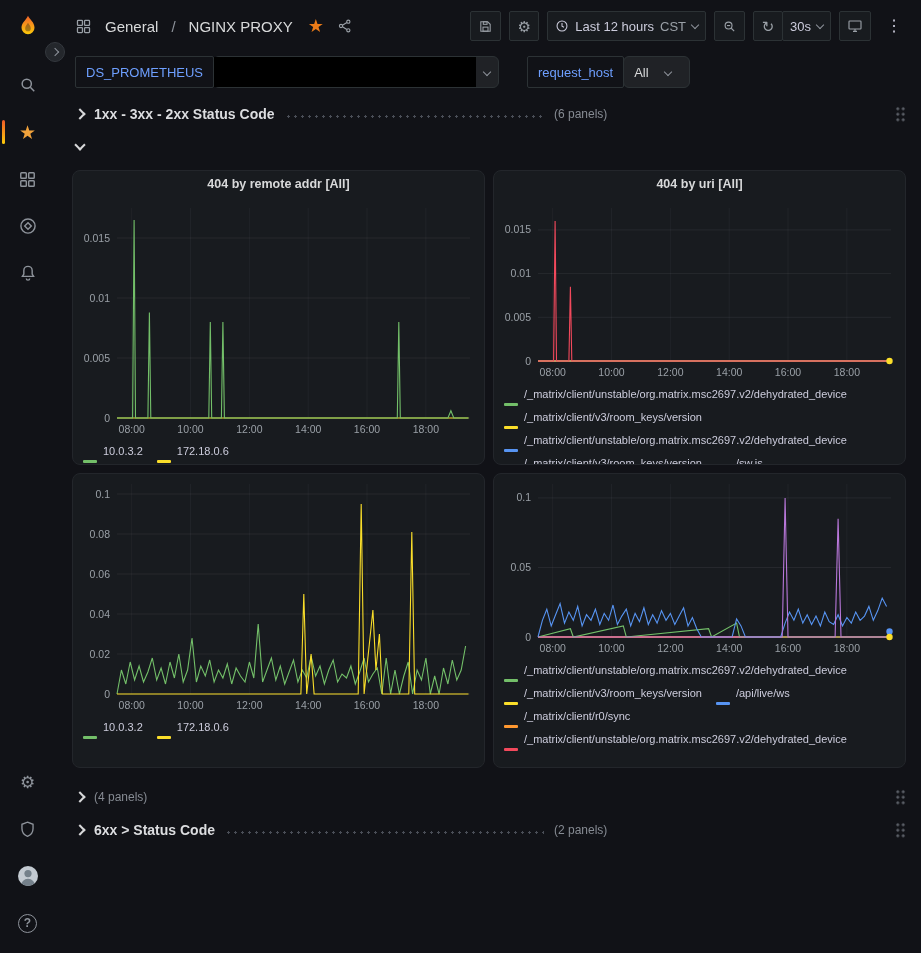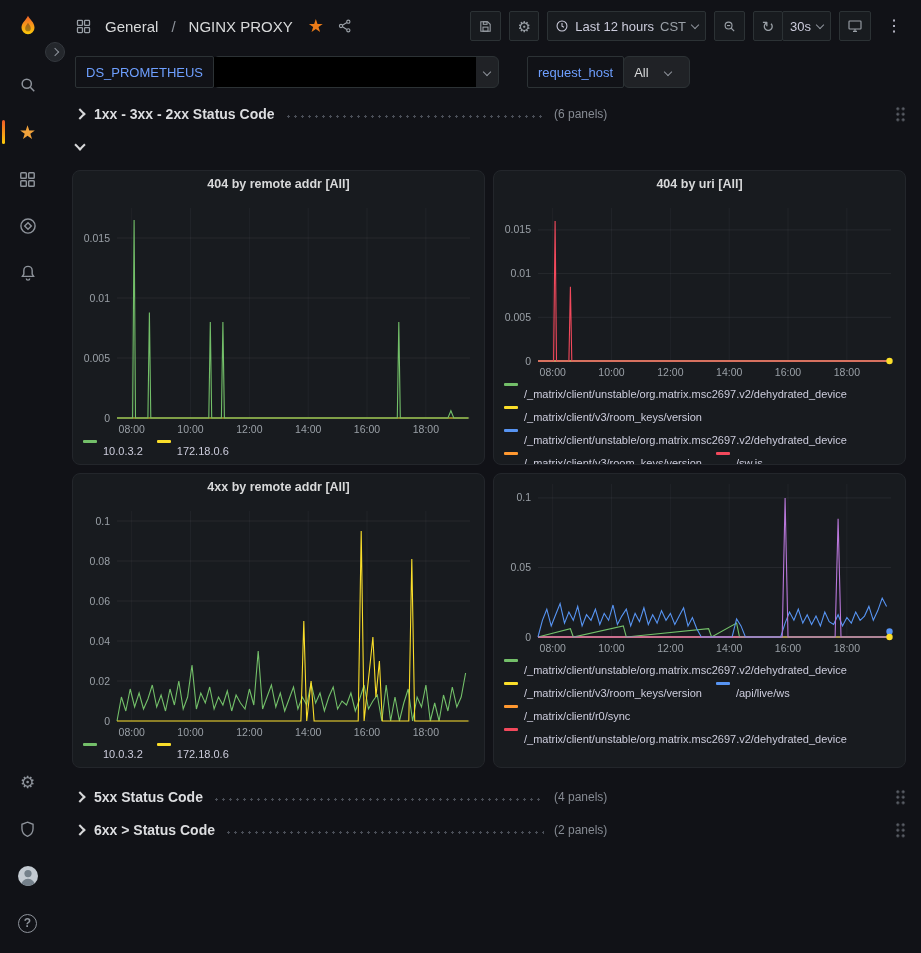--- a/index.html
+++ b/index.html
@@ -57,21 +57,21 @@
   .leader{flex:1;height:3px;margin:4px 10px 0;background-image:radial-gradient(circle,#4a4e57 1.1px,transparent 1.3px);background-size:7px 3px;background-repeat:repeat-x;background-position:left center}
   .panels-count{font-size:12px;color:#868b93;white-space:nowrap}
   .drag{margin-left:auto;width:11px;height:16px;background-image:radial-gradient(circle,#5a5e66 1.4px,transparent 1.5px);background-size:5.5px 5.5px;cursor:move}
 
   
   .grid{display:grid;grid-template-columns:1fr 1fr;gap:8px;margin:8px 0 14px}
   .panel{background:#181b1f;border:1px solid #23262b;border-radius:8px;height:295px;overflow:hidden}
   .panel h2{height:27px;line-height:27px;text-align:center;font-size:12.5px;font-weight:700;color:#d8d9da;cursor:pointer}
   .panel svg{display:block}
   .legend{padding:0 10px;display:flex;flex-wrap:wrap;font-size:11px;color:#ccccdc}
-  .legend .li{display:inline-flex;align-items:flex-start;margin-right:14px;line-height:23px;white-space:nowrap;cursor:pointer}
+  .legend .li{display:inline-flex;align-items:flex-end;margin-right:14px;line-height:23px;white-space:nowrap;cursor:pointer}
   .legend .li i{display:inline-block;width:14px;height:3px;border-radius:1px;margin-right:6px}
 </style>
 </head>
 <body>
 
 <aside class="sidebar">
   <div class="sb-item logo">
     <svg width="26" height="26" viewBox="0 0 24 24">
       <defs>
           <linearGradient id="fg" x1="0" y1="0" x2="0" y2="1">
@@ -316,21 +316,20 @@
         <div class="legend">
             <span class="li"><i style="background:#73bf69"></i>/_matrix/client/unstable/org.matrix.msc2697.v2/dehydrated_device</span>
             <span class="li"><i style="background:#fade2a"></i>/_matrix/client/v3/room_keys/version</span>
             <span class="li"><i style="background:#5794f2"></i>/_matrix/client/unstable/org.matrix.msc2697.v2/dehydrated_device</span>
             <span class="li"><i style="background:#ff9830"></i>/_matrix/client/v3/room_keys/version</span>
             <span class="li"><i style="background:#f2495c"></i>/sw.js</span>
           </div>
       </section>
 
       <section class="panel">
-        <h2>4xx by remote addr [All]</h2>
         <svg width="411" height="242">
             <line x1="44" x2="397" y1="220.0" y2="220.0" stroke="rgba(204,204,220,0.08)"></line>
             <text x="37" y="223.5" text-anchor="end" fill="#9aa0a7" font-size="10.5">0</text>
             <line x1="44" x2="397" y1="180.0" y2="180.0" stroke="rgba(204,204,220,0.08)"></line>
             <text x="37" y="183.5" text-anchor="end" fill="#9aa0a7" font-size="10.5">0.02</text>
             <line x1="44" x2="397" y1="140.0" y2="140.0" stroke="rgba(204,204,220,0.08)"></line>
             <text x="37" y="143.5" text-anchor="end" fill="#9aa0a7" font-size="10.5">0.04</text>
             <line x1="44" x2="397" y1="100.0" y2="100.0" stroke="rgba(204,204,220,0.08)"></line>
             <text x="37" y="103.5" text-anchor="end" fill="#9aa0a7" font-size="10.5">0.06</text>
             <line x1="44" x2="397" y1="60.0" y2="60.0" stroke="rgba(204,204,220,0.08)"></line>
@@ -392,24 +391,20 @@
             <span class="li"><i style="background:#fade2a"></i>/_matrix/client/v3/room_keys/version</span>
             <span class="li"><i style="background:#5794f2"></i>/api/live/ws</span>
             <span class="li"><i style="background:#ff9830"></i>/_matrix/client/r0/sync</span>
             <span class="li"><i style="background:#f2495c"></i>/_matrix/client/unstable/org.matrix.msc2697.v2/dehydrated_device</span>
           </div>
       </section>
     </div>
 
     <div class="row-header">
       <i class="row-chev right"></i>
-      <div class="rt-wrap">
-        <span class="row-title">5xx Status Code</span>
-        <span class="leader"></span>
-      </div>
       <span class="panels-count">(4 panels)</span>
       <span class="drag"></span>
     </div>
 
     <div class="row-header">
       <i class="row-chev right"></i>
       <div class="rt-wrap">
         <span class="row-title">6xx &gt; Status Code</span>
         <span class="leader"></span>
       </div>

